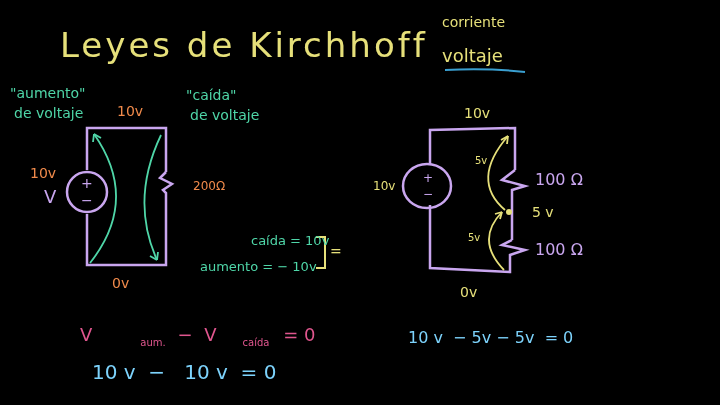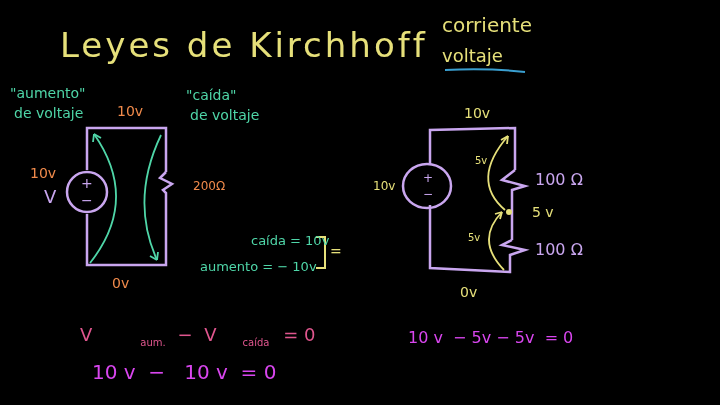--- a/index.html
+++ b/index.html
@@ -5,21 +5,21 @@
   html, body { margin: 0; padding: 0; background: #000; }
   body { width: 720px; height: 405px; position: relative; overflow: hidden;
          font-family: "DejaVu Sans", sans-serif; }
   .t { position: absolute; white-space: nowrap; line-height: 1; }
   svg { position: absolute; left: 0; top: 0; }
   .yellow { color: #e6e07a; }
   .teal { color: #4fd6a8; }
   .orange { color: #f08a4b; }
   .lav { color: #c9a6ef; }
   .pink { color: #e0568e; }
-  .lpink { color: #d946ef; }
+  .lpink { color: #7dd3fc; }
 </style>
 </head>
 <body>
 
 <svg width="720" height="405">
 
   <path d="M445 70 Q490 68 525 72" stroke="#3a9fd0" stroke-width="2" fill="none"></path>
 
   <g stroke="#c9a6ef" stroke-width="2.5" fill="none">
     <path d="M87 170 L87 128 L166 128 L166 172"></path>
@@ -46,21 +46,21 @@
     <path d="M508 136 L501 140 M508 136 L507 144"></path>
     <path d="M504 270 Q475 240 502 212"></path>
     <path d="M502 212 L495 214 M502 212 L500 219"></path>
   </g>
   <circle cx="509" cy="212" r="3" fill="#e6e07a"></circle>
 
   <path d="M316 237 L325 237 L325 268 L316 268" stroke="#e6e07a" stroke-width="2" fill="none"></path>
 </svg>
 
 <div class="t yellow" style="left:60px;top:28px;font-size:34px;letter-spacing:3px;">Leyes de Kirchhoff</div>
-<div class="t yellow" style="left:442px;top:15px;font-size:20px;text-align:center;">corriente</div>
+<div class="t yellow" style="left:442px;top:15px;font-size:14px;text-align:center;">corriente</div>
 <div class="t yellow" style="left:442px;top:47px;font-size:18px;">voltaje</div>
 
 <div class="t teal" style="left:10px;top:86px;font-size:14px;">"aumento"</div>
 <div class="t teal" style="left:14px;top:106px;font-size:14px;">de voltaje</div>
 <div class="t teal" style="left:186px;top:88px;font-size:14px;">"caída"</div>
 <div class="t teal" style="left:190px;top:108px;font-size:14px;">de voltaje</div>
 <div class="t orange" style="left:117px;top:104px;font-size:14px;">10v</div>
 <div class="t orange" style="left:30px;top:166px;font-size:14px;">10v</div>
 <div class="t lav" style="left:44px;top:188px;font-size:18px;">V</div>
 <div class="t lav" style="left:81px;top:176px;font-size:14px;">+</div>

